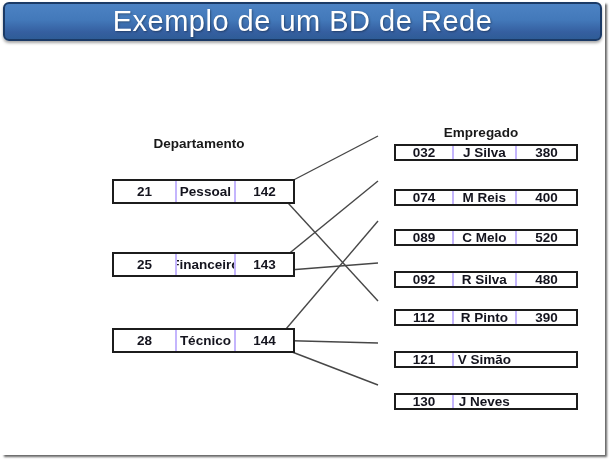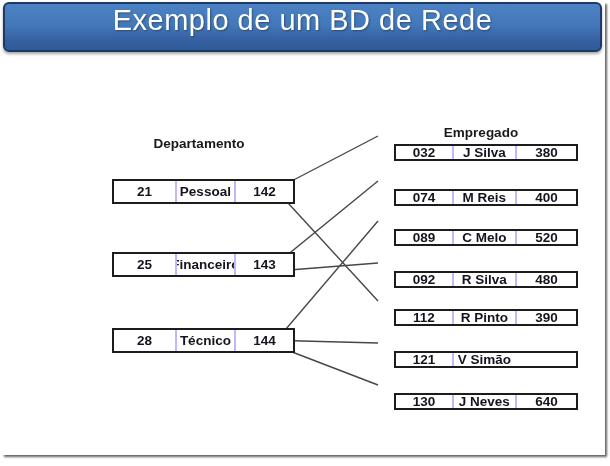--- a/index.html
+++ b/index.html
@@ -21,26 +21,27 @@
     width: 605px;
     height: 455px;
     background: #ffffff;
     box-shadow: 3px 3px 2px -1px rgba(75,75,75,0.85);
   }
 
   
   .titlebar {
     position: absolute;
     left: 3px; top: 2px;
-    width: 599px; height: 50px;
+    width: 599px; height: 39px;
     border: 2px solid #1b3a66;
     border-radius: 6px;
     background: linear-gradient(to bottom, #4c82c3 0%, #4379ba 45%, #355fa0 80%, #2e5c97 100%);
     box-shadow: 0 2px 3px rgba(0,0,0,0.35);
     display: flex;
+    align-items: center;
     justify-content: center;
   }
   .titlebar .title-text {
     color: #ffffff;
     font-size: 29px;
     letter-spacing: 0.5px;
     text-shadow: 1px 1px 2px rgba(0,0,0,0.35);
     white-space: nowrap;
   }
 
@@ -157,17 +158,16 @@
       <div class="cell">R Pinto</div>
       <div class="cell">390</div>
     </div>
     <div class="record emp" style="top:330px">
       <div class="cell">121</div>
       <div class="cell">V Simão</div>
     </div>
     <div class="record emp" style="top:372px">
       <div class="cell">130</div>
       <div class="cell">J Neves</div>
-      <div class="cell">640</div>
     </div>
 
   </div>
 </div>
 
 </body></html>

